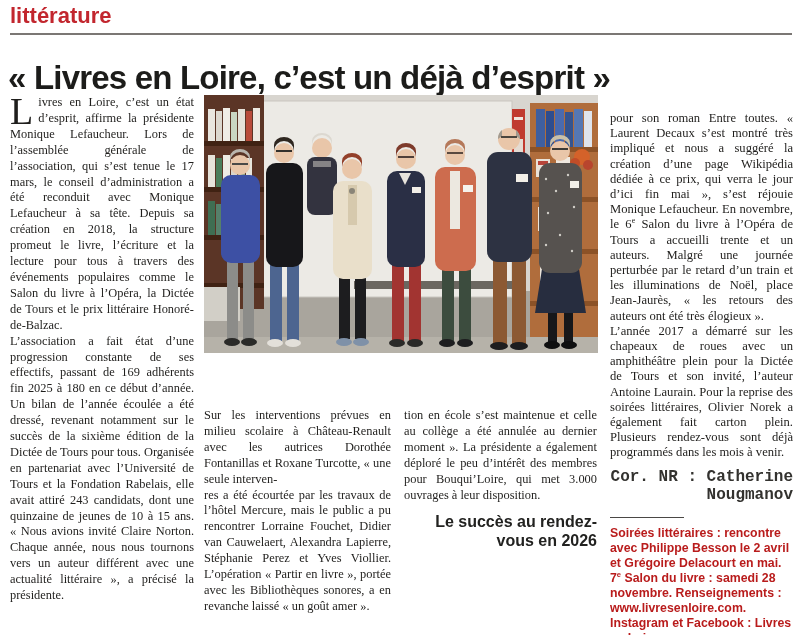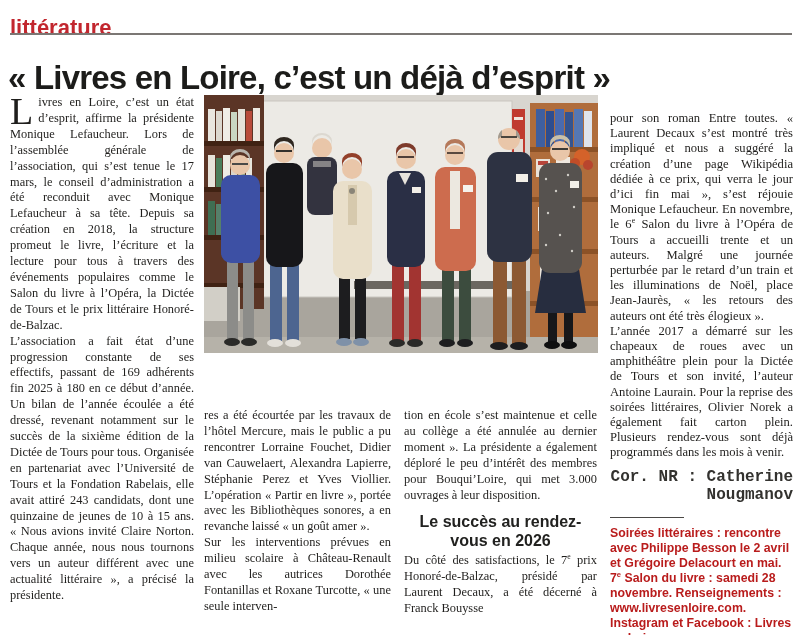--- a/index.html
+++ b/index.html
@@ -2,21 +2,21 @@
 <html lang="fr"><head>
 <meta charset="utf-8">
 <style>
   :root { --red:#c2262e; --ink:#1c1c1a; --body:#1f1e1c; }
   html,body { margin:0; padding:0; background:#ffffff; }
   .page {
     position:relative; width:800px; height:635px; background:#fff;
     font-family:"Liberation Serif", serif; color:var(--body); overflow:hidden;
   }
   .kicker {
-    position:absolute; left:10px; top:15px;
+    position:absolute; left:10px; top:3px;
     font-family:"Liberation Sans", sans-serif; font-weight:bold;
     font-size:22px; color:var(--red); letter-spacing:0;
   }
   .kicker-rule { position:absolute; left:10px; right:8px; top:33px; height:2px; background:#7b7774; }
   .headline {
     position:absolute; left:8px; top:37px; width:790px;
     font-family:"Liberation Sans", sans-serif; font-weight:bold;
     font-size:33px; letter-spacing:-0.8px; color:var(--ink); white-space:nowrap;
   }
   .col { position:absolute; font-size:12.4px; line-height:15.9px; text-align:justify; }
@@ -33,21 +33,21 @@
   .photo-box { position:absolute; left:204px; top:95px; width:394px; height:258px; background:#d8d5cf; }
   .photo-box svg { display:block; }
   .caption {
     position:absolute; left:204px; top:359px; width:394px;
     font-family:"Liberation Sans", sans-serif; font-weight:bold;
     font-size:14.6px; line-height:19px; color:#242422; text-align:left;
   }
   .credit { font-weight:normal; font-size:11.5px; color:#5a5a57; }
   .subhead {
     font-family:"Liberation Sans", sans-serif; font-weight:bold;
-    font-size:16px; line-height:19px; color:#222220; margin:9px 0 3px !important; text-align:center;
+    font-size:16px; line-height:19px; color:#222220; margin:9px 0 3px !important; text-align:right;
   }
   .signature {
     margin-top:7px !important; text-align:right;
     font-family:Liberation Mono, monospace; font-weight:bold;
     font-size:16px; line-height:18px; color:#33322f;
   }
   .sig-rule { width:74px; height:1.5px; background:#4a4845; margin:13px 0 8px; }
   .infobox {
     font-family:"Liberation Sans", sans-serif; font-weight:bold;
     font-size:12.3px; line-height:15px; color:#b91c1c; text-align:left !important;
@@ -233,28 +233,27 @@
         <rect x="366" y="86" width="9" height="7" fill="#f2efe8"></rect>
         <circle cx="356" cy="56" r="10" fill="#e9c6a9"></circle>
         <path d="M346 54 a10 10 0 0 1 20 0 l0 -6 a10 8 0 0 0 -20 0 z" fill="#c9c0a9"></path>
         <rect x="348" y="53" width="16" height="2" fill="#3c3a36"></rect>
       </g>
     </svg>
   </div>
 
 
   <div class="col" id="col2">
+    <p><span>Sur les interventions prévues en milieu scolaire à Château-Renault avec les autrices Dorothée Fontanillas et Roxane Turcotte, </span><span class="it">« une seule interven-</span></p>
     <p><span>res a été écourtée par les travaux de l’hôtel Mercure, mais le public a pu rencontrer Lorraine Fouchet, Didier van Cauwelaert, Alexandra Lapierre, Stéphanie Perez et Yves Viollier. L’opération « Partir en livre », portée avec les Bibliothèques sonores, a en revanche laissé </span><span class="it">« un goût amer »</span><span>.</span></p>
-    <p><span>Sur les interventions prévues en milieu scolaire à Château-Renault avec les autrices Dorothée Fontanillas et Roxane Turcotte, </span><span class="it">« une seule interven-</span></p>
   </div>
 
   <div class="col" id="col3">
     <p><span class="it">tion en école s’est maintenue et celle au collège a été annulée au dernier moment »</span><span>. La présidente a également déploré le peu d’intérêt des membres pour Bouqui’Loire, qui met 3.000 ouvrages à leur disposition.</span></p>
     <p class="subhead">Le succès au rendez-vous en 2026</p>
-    <p><span>Du côté des satisfactions, le 7</span><sup>e</sup><span> prix Honoré-de-Balzac, présidé par Laurent Decaux, a été décerné à Franck Bouysse</span></p>
   </div>
 
   <div class="col" id="col4">
     <p><span>pour son roman </span><span class="it">Entre toutes.</span><span> </span><span class="it">« Laurent Decaux s’est montré très impliqué et nous a suggéré la création d’une page Wikipédia dédiée à ce prix, qui verra le jour d’ici fin mai »</span><span>, s’est réjouie Monique Lefaucheur. En novembre, le 6</span><sup>e</sup><span> Salon du livre à l’Opéra de Tours a accueilli trente et un auteurs. Malgré une journée perturbée par le retard d’un train et les illuminations de Noël, place Jean-Jaurès, </span><span class="it">« les retours des auteurs ont été très élogieux »</span><span>.</span></p>
     <p><span>L’année 2017 a démarré sur les chapeaux de roues avec un amphithéâtre plein pour la Dictée de Tours et son invité, l’auteur Antoine Laurain. Pour la reprise des soirées littéraires, Olivier Norek a également fait carton plein. Plusieurs rendez-vous sont déjà programmés dans les mois à venir.</span></p>
     <p class="signature">Cor. NR : Catherine Nougmanov</p>
     <div class="sig-rule"></div>
     <p class="infobox"><span>Soirées littéraires : rencontre avec Philippe Besson le 2 avril et Grégoire Delacourt en mai. 7</span><sup>e</sup><span> Salon du livre : samedi 28 novembre. Renseignements : www.livresenloire.com. Instagram et Facebook : Livres en Loire.</span></p>
   </div>
 

